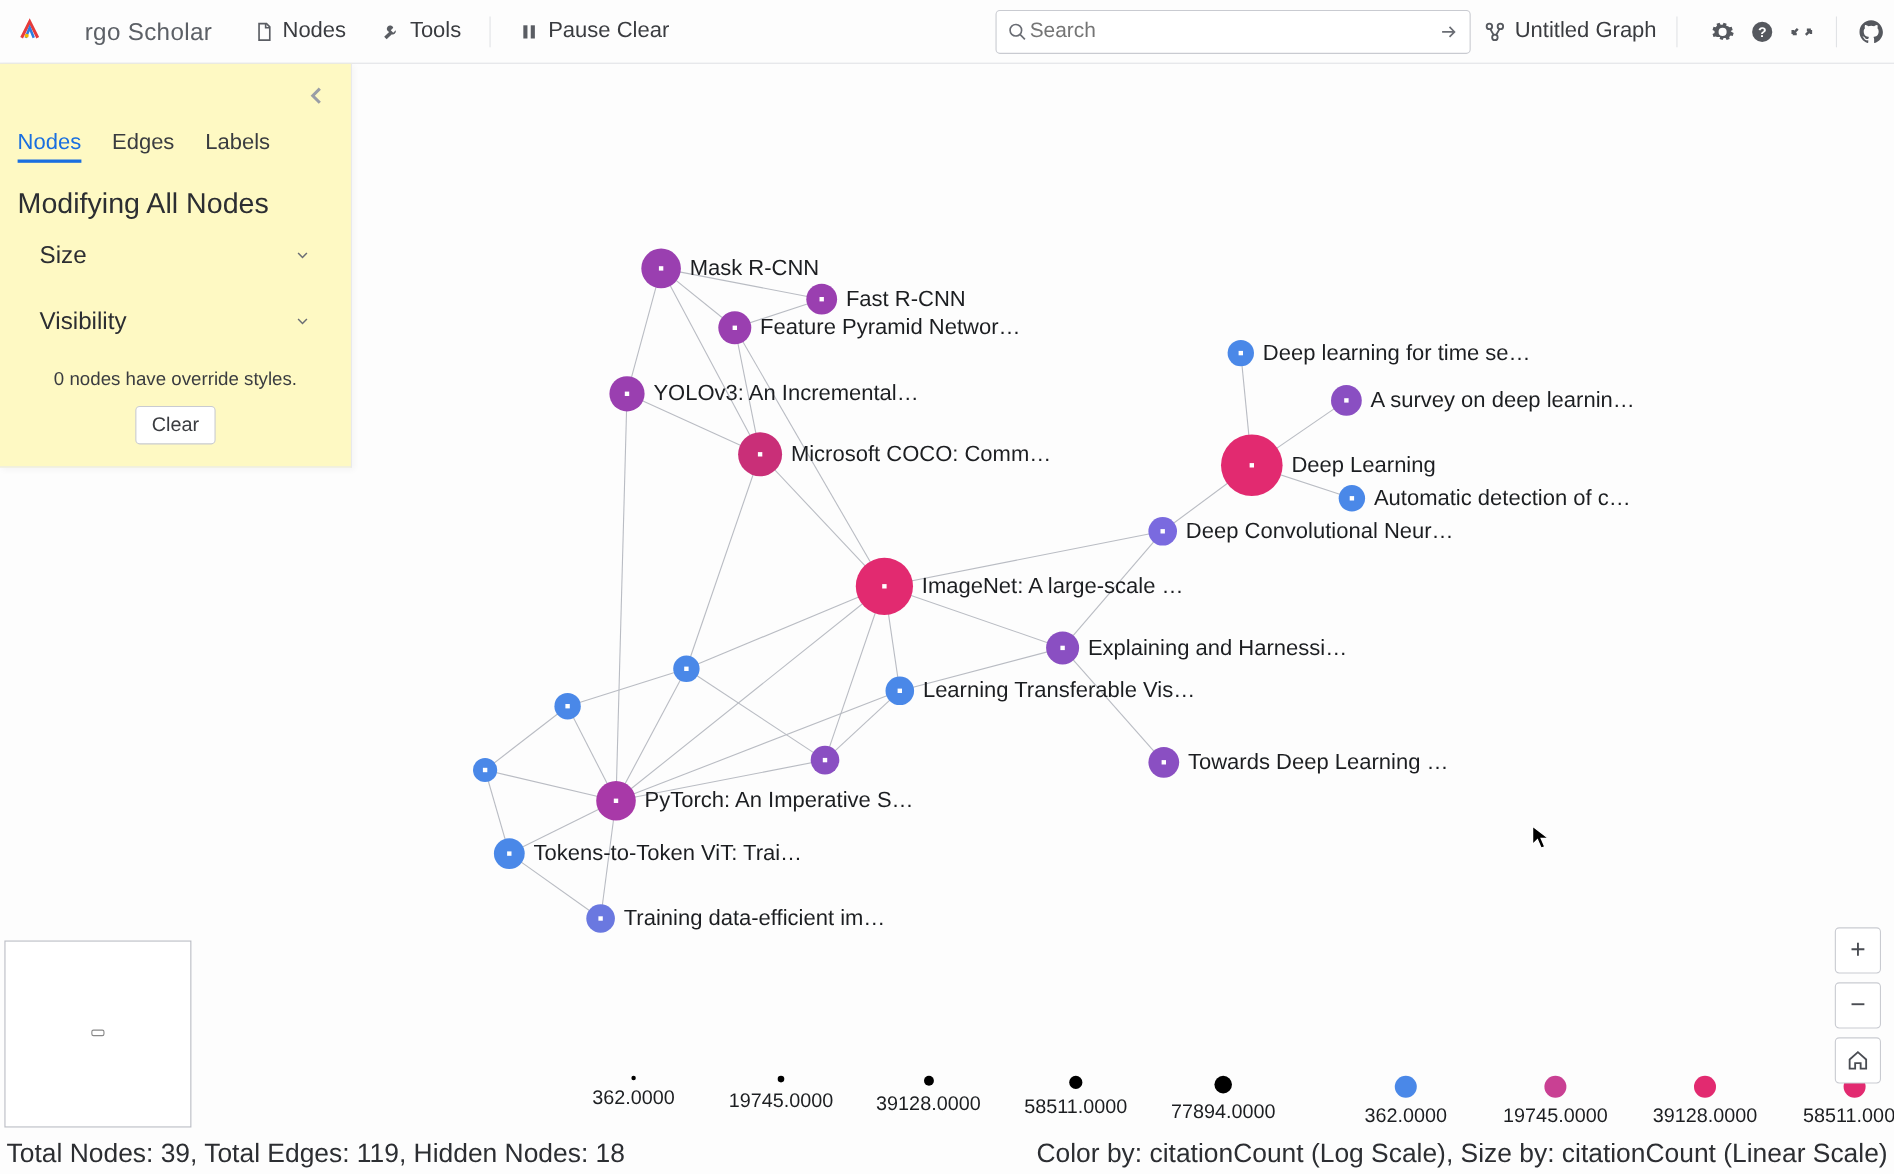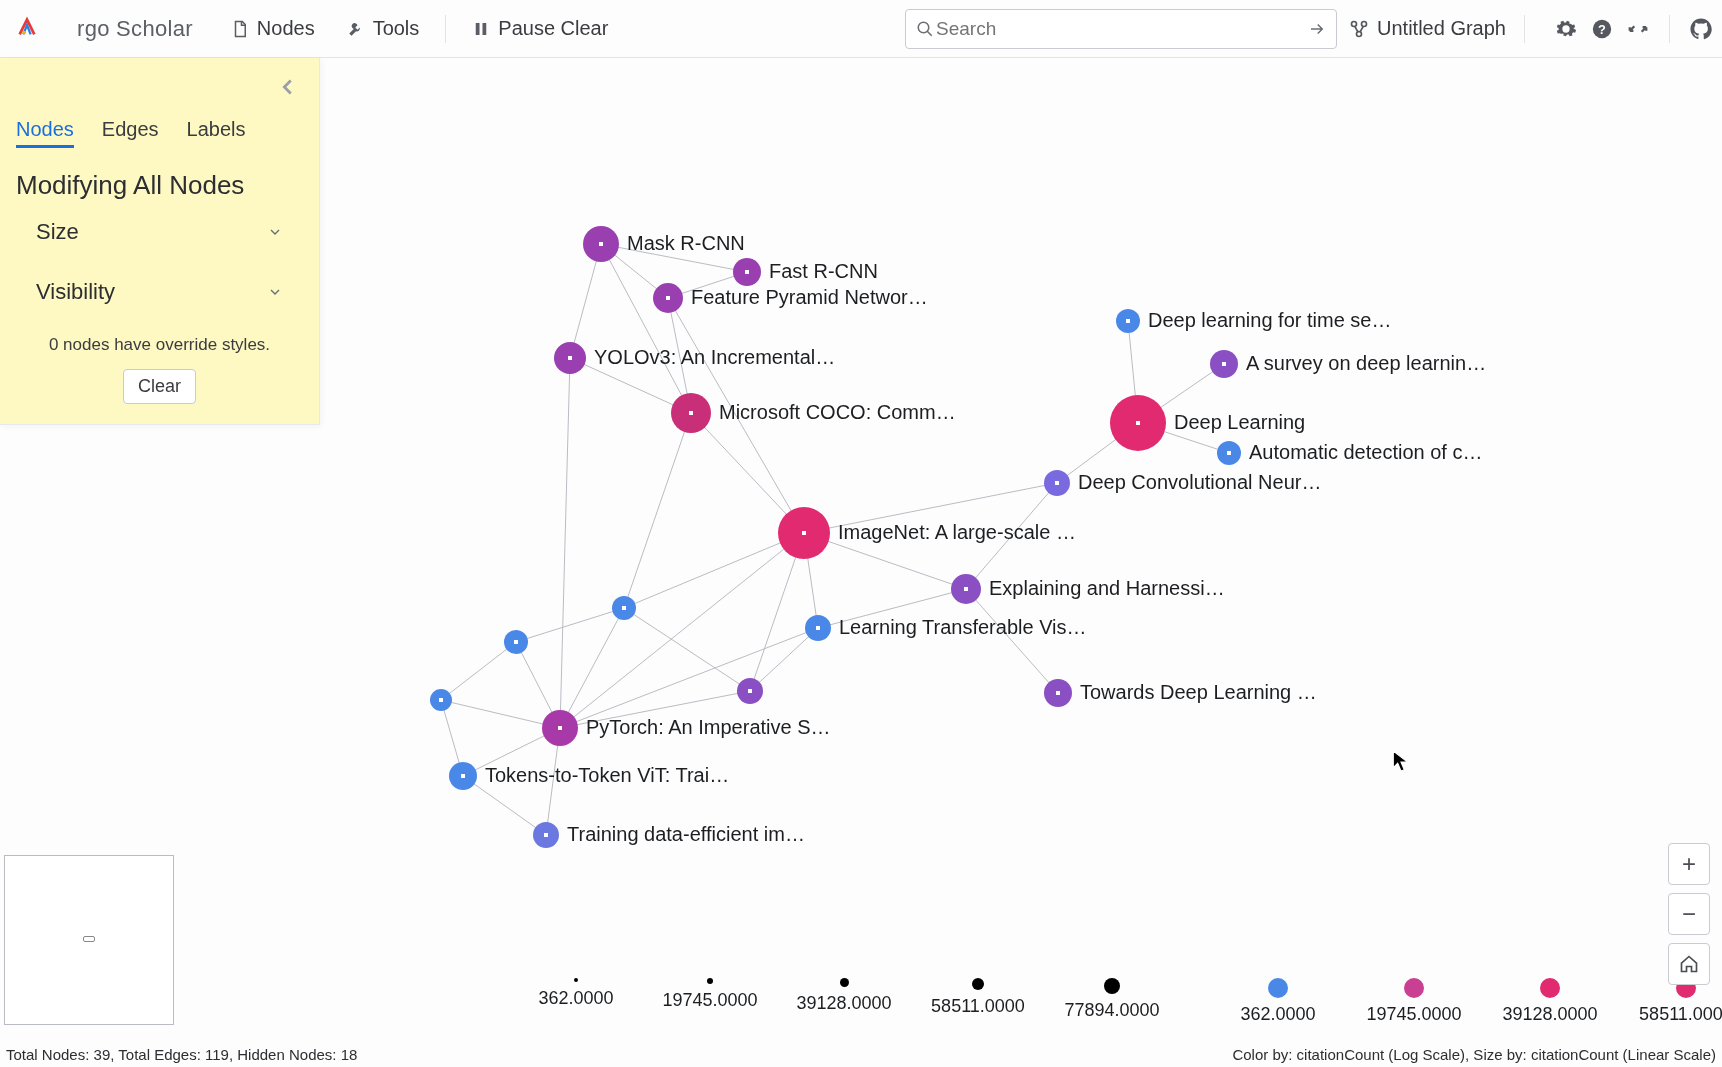--- a/index.html
+++ b/index.html
@@ -43,21 +43,21 @@
   .zbtn .ic { width: 20px; height: 20px; }
   
   .legend-row { position: absolute; bottom: 42px; left: 0; right: 0; display: flex; align-items: flex-start; z-index: 5; }
   .size-legend { display: flex; gap: 22px; margin-left: 520px; }
   .size-item { display: flex; flex-direction: column; align-items: center; gap: 6px; font-size: 18px; color: #1c1e21; width: 112px; }
   .size-dot { background: #000; border-radius: 50%; }
   .color-legend { display: flex; gap: 20px; margin-left: 52px; }
   .color-item { display: flex; flex-direction: column; align-items: center; gap: 6px; font-size: 18px; color: #1c1e21; width: 116px; }
   .color-dot { width: 20px; height: 20px; border-radius: 50%; }
   
-  .footer { position: absolute; bottom: 4px; left: 6px; right: 6px; display: flex; justify-content: space-between; font-size: 15px; color: #2c2e32; z-index: 5; }
+  .footer { position: absolute; bottom: 4px; left: 6px; right: 6px; display: flex; justify-content: space-between; font-size: 24px; color: #2c2e32; z-index: 5; }
   
   .cursor { position: absolute; width: 18px; height: 22px; z-index: 50; pointer-events: none; }
 </style>
 </head>
 <body>
 
 <div class="header">
   <div class="logo">
     <svg class="logo-mark" viewBox="0 0 24 24">
       <path d="M4 20 L12 4 L20 20" fill="none" stroke="#e63b3b" stroke-width="3"></path>

